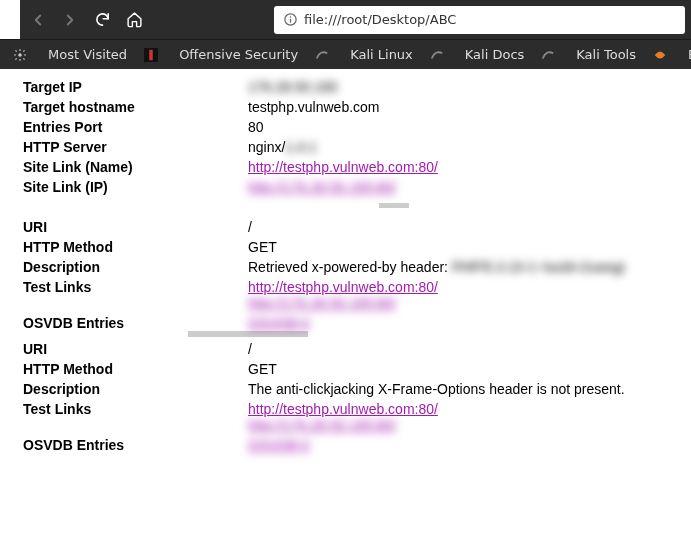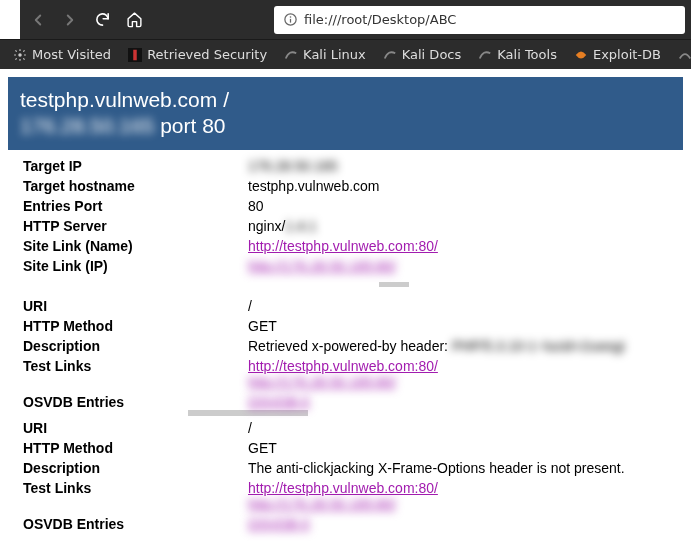--- a/index.html
+++ b/index.html
@@ -54,21 +54,21 @@
     border-top: 1px solid #1a1a1a;
     display: flex;
     align-items: center;
     padding: 0 6px;
     gap: 4px;
     overflow: hidden;
   }
   .bm-item {
     display: flex;
     align-items: center;
-    gap: 4px;
+    gap: 20px;
     color: #ddd;
     font-size: 13px;
     padding: 2px 6px;
     white-space: nowrap;
   }
   .bm-icon { width: 16px; height: 16px; display:flex; align-items:center; justify-content:center; }
   
   .page {
     padding: 8px;
   }
@@ -175,21 +175,21 @@
     </span>
     <span>Most Visited</span>
   </div>
   <div class="bm-item">
     <span class="bm-icon">
       <svg width="14" height="14" viewBox="0 0 16 16">
           <rect width="16" height="16" fill="#111"></rect>
           <rect x="6" y="2" width="4" height="12" fill="#c33"></rect>
         </svg>
     </span>
-    <span>Retrieved Security</span>
+    <span>Offensive Security</span>
   </div>
   <div class="bm-item">
     <span class="bm-icon">
       <svg width="14" height="14" viewBox="0 0 16 16">
           <path d="M2 12 Q6 2 14 6" stroke="#888" stroke-width="2" fill="none"></path>
         </svg>
     </span>
     <span>Kali Linux</span>
   </div>
   <div class="bm-item">
@@ -221,27 +221,20 @@
       <svg width="14" height="14" viewBox="0 0 16 16">
           <path d="M2 12 Q8 2 14 12" stroke="#888" stroke-width="2" fill="none"></path>
         </svg>
     </span>
 
   </div>
 </div>
 
 <div class="page">
 
-  <div class="title-block">
-    <span>testphp.vulnweb.com</span>
-    <span>/</span><br>
-    <span class="blurred">176.28.50.165</span>
-    <span> </span>
-    <span>port 80</span>
-  </div>
 
   <table class="kv">
     <tbody>
         <tr>
       <td class="key">Target IP</td>
       <td><span class="blurred">176.28.50.165</span></td>
     </tr>
     <tr>
       <td class="key">Target hostname</td>
       <td>testphp.vulnweb.com</td>

